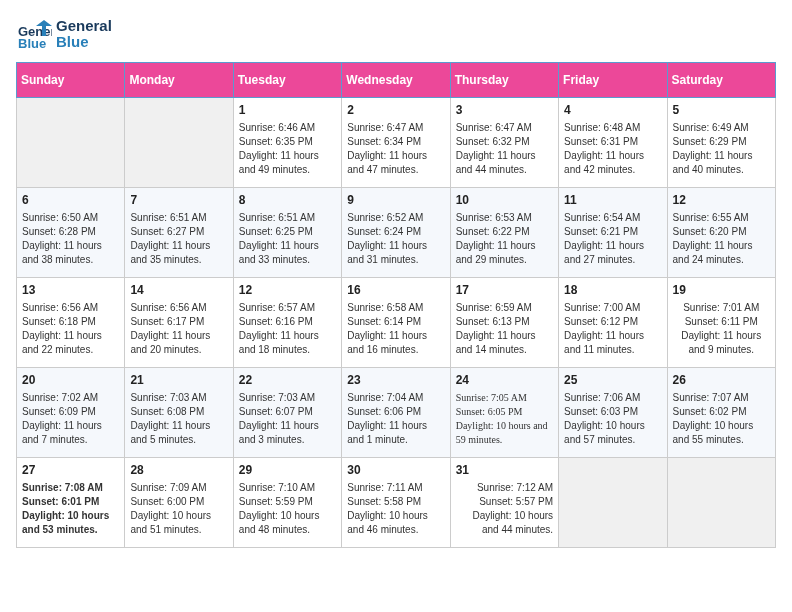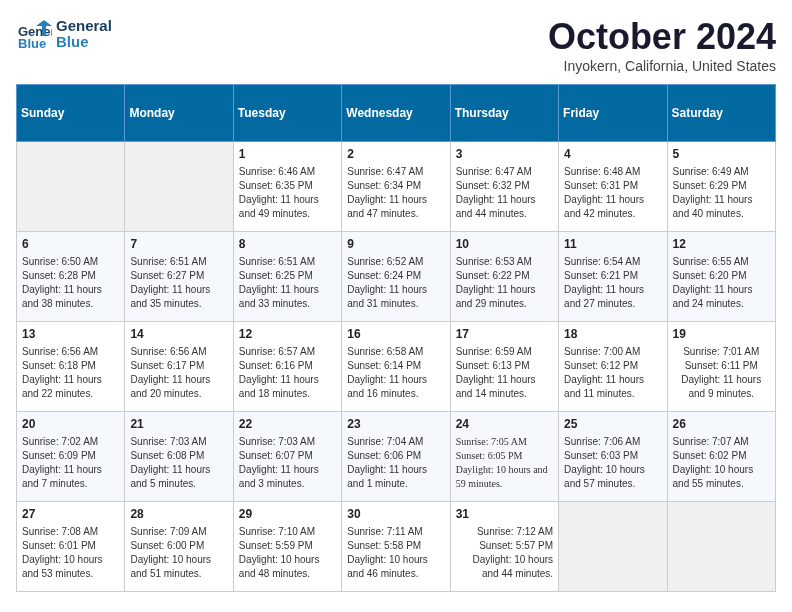--- a/index.html
+++ b/index.html
@@ -32,23 +32,23 @@
     .location {
       font-size: 14px;
       color: #444;
     }
     .calendar {
       width: 100%;
       border-collapse: collapse;
       font-size: 11px;
     }
     .calendar thead tr th {
-      background-color: #0369a1;
+      background-color: #ec4899;
       color: #fff;
-      padding: 21px 4px;
+      padding: 10px 4px;
       text-align: left;
       font-size: 12px;
       font-weight: bold;
       border: 1px solid #5a9ad0;
     }
     .calendar tbody tr td {
       border: 1px solid #ccc;
       vertical-align: top;
       padding: 4px 5px;
       height: 90px;
@@ -89,24 +89,20 @@
     <svg width="36" height="36" viewBox="0 0 36 36">
       <text x="2" y="20" font-size="13" font-weight="bold" fill="#1a3a5c" font-family="Arial">General</text>
       <text x="2" y="32" font-size="13" font-weight="bold" fill="#2980b9" font-family="Arial">Blue</text>
       <polygon points="28,4 36,10 30,10 30,20 26,20 26,10 20,10" fill="#2980b9"></polygon>
     </svg>
     <div style="display:flex;flex-direction:column;line-height:1.1;">
       <span style="font-size:15px;font-weight:bold;color:#1a3a5c;">General</span>
       <span style="font-size:15px;font-weight:bold;color:#2980b9;">Blue</span>
     </div>
   </div>
-  <div class="title-block">
-    <div class="month-title">October 2024</div>
-    <div class="location">Inyokern, California, United States</div>
-  </div>
 </div>
 
 <table class="calendar">
   <thead>
     <tr id="header-row">
         <th>Sunday</th>
         <th>Monday</th>
         <th>Tuesday</th>
         <th>Wednesday</th>
         <th>Thursday</th>
@@ -277,21 +273,21 @@
         <td>
           <span class="day-num">26</span>
           <div class="day-info" style="white-space: pre-line;">Sunrise: 7:07 AM
 Sunset: 6:02 PM
 Daylight: 10 hours and 55 minutes.</div>
         </td>
       </tr>
       <tr>
         <td>
           <span class="day-num">27</span>
-          <div class="day-info" style="white-space: pre-line;">Sunrise: 7:08 AM
+          <div class="day-info" style="white-space: pre-line; font-weight: bold;">Sunrise: 7:08 AM
 Sunset: 6:01 PM
 Daylight: 10 hours and 53 minutes.</div>
         </td>
         <td>
           <span class="day-num">28</span>
           <div class="day-info" style="white-space: pre-line;">Sunrise: 7:09 AM
 Sunset: 6:00 PM
 Daylight: 10 hours and 51 minutes.</div>
         </td>
         <td>

